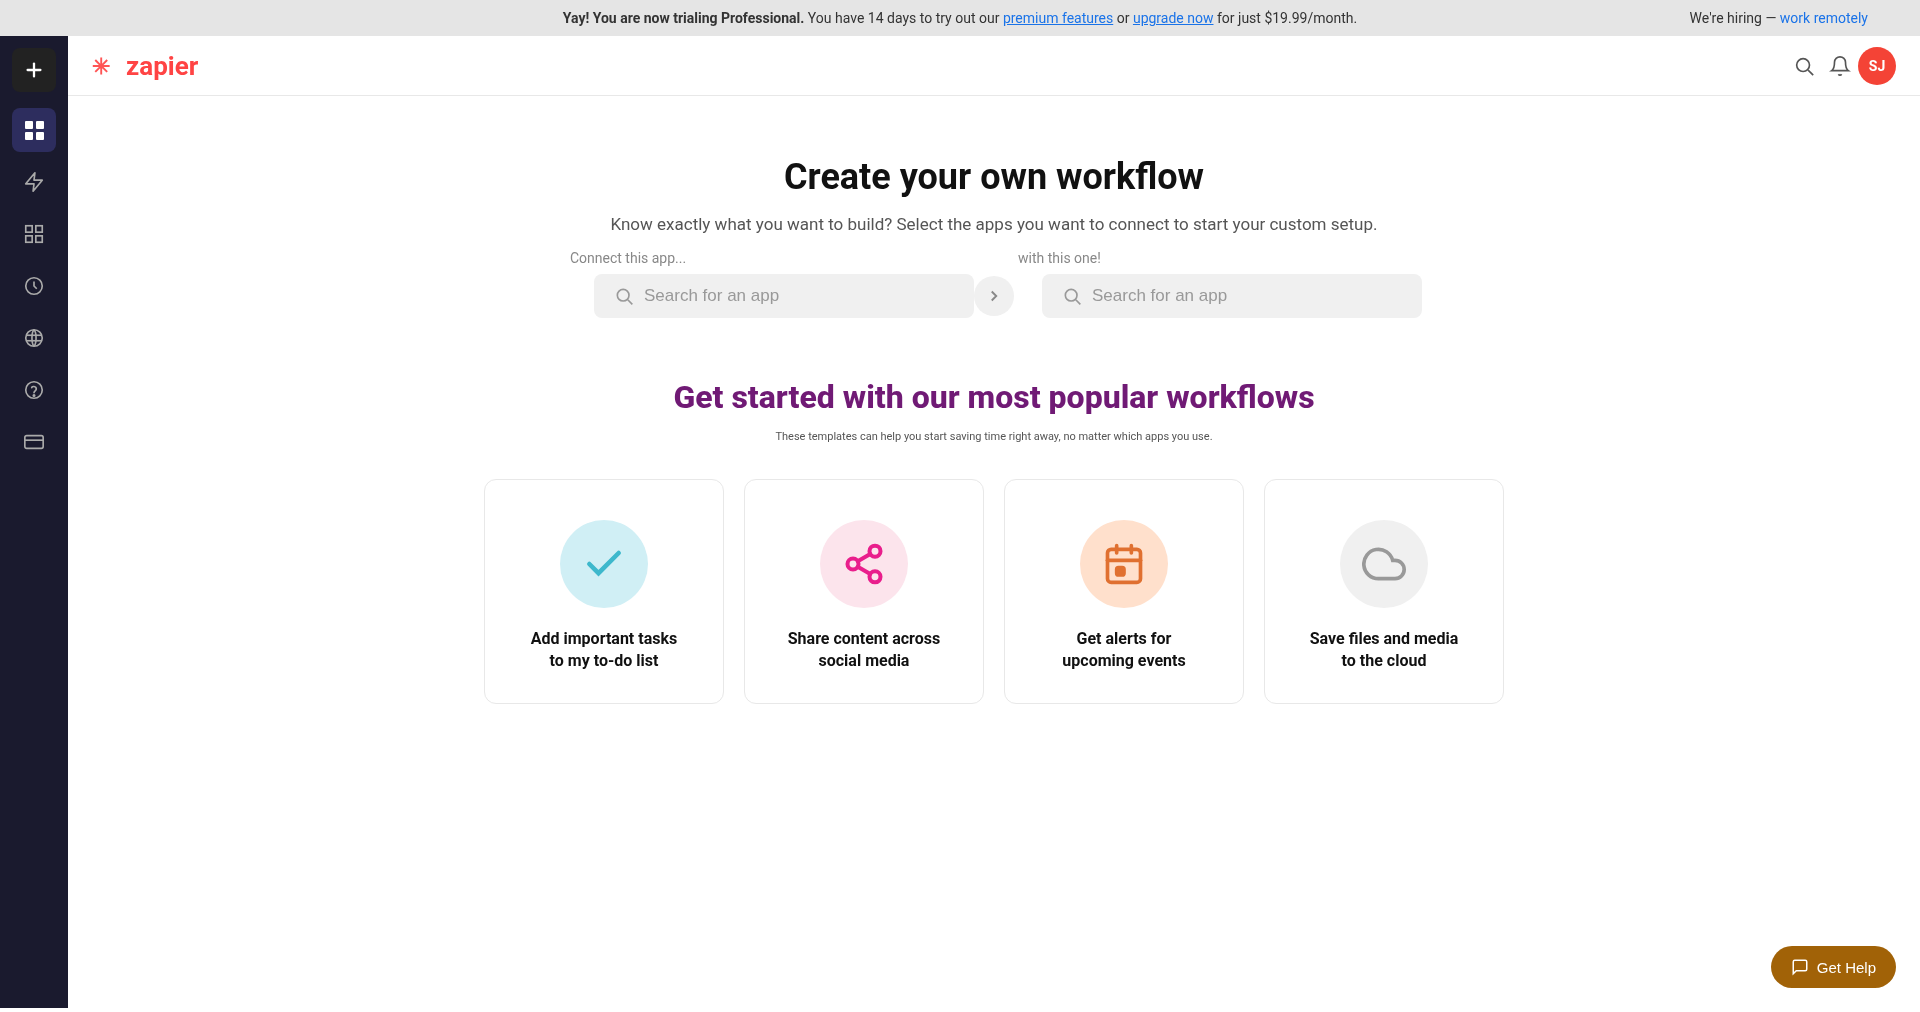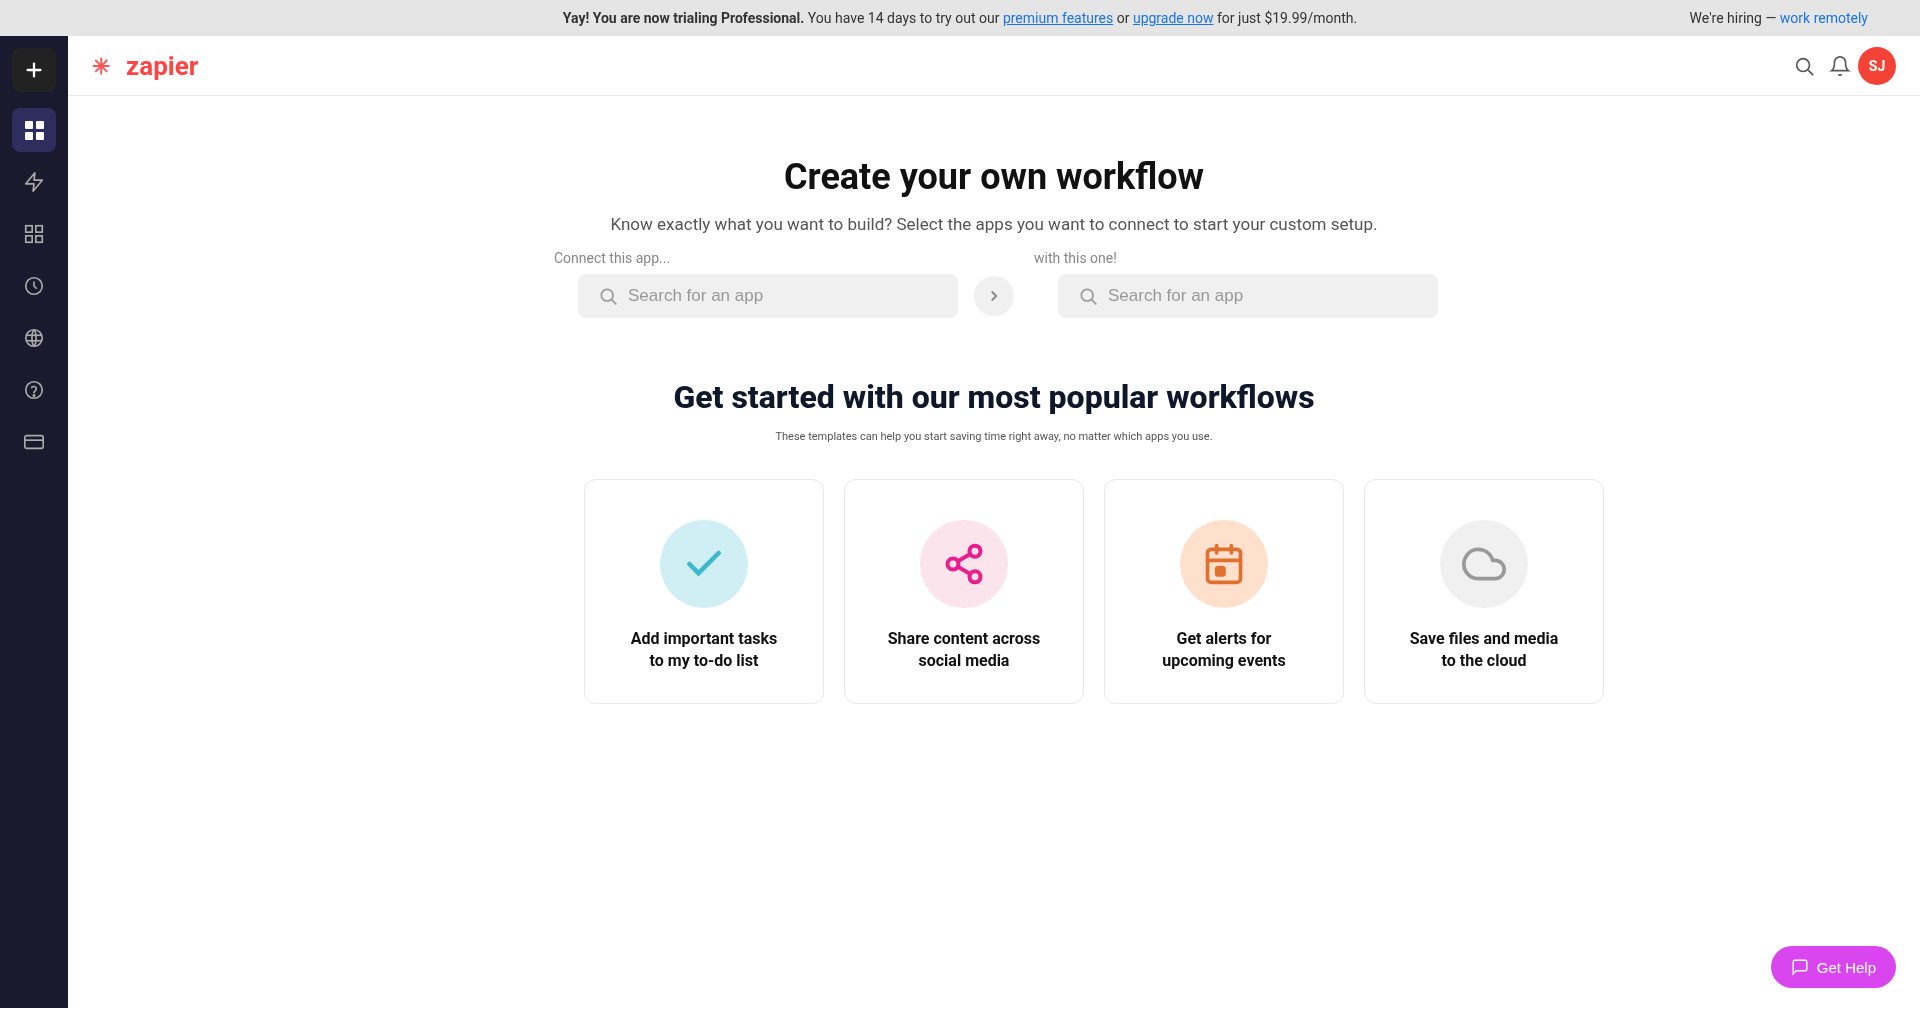--- a/index.html
+++ b/index.html
@@ -98,21 +98,21 @@
     .create-workflow { text-align: center; margin-bottom: 60px; }
     .create-workflow h1 {
       font-size: 36px; font-weight: 700; color: #111; margin-bottom: 16px;
     }
     .create-workflow p {
       font-size: 17px; color: #555; margin-bottom: 16px;
     }
 
     
     .search-row {
-      display: flex; align-items: center; justify-content: center; gap: 16px;
+      display: flex; align-items: center; justify-content: center; 
     }
     .search-group { display: flex; flex-direction: column; align-items: flex-start; gap: 8px; }
     .search-label { font-size: 14px; color: #888; margin-left: 4px; }
     .search-input-wrap {
       display: flex; align-items: center;
       background: #f0f0f0; border-radius: 8px;
       padding: 12px 20px; gap: 10px;
       width: 380px;
       margin-left: 28px;
     }
@@ -124,26 +124,26 @@
     .search-icon-svg { width: 20px; height: 20px; color: #888; flex-shrink: 0; }
     .arrow-circle {
       width: 40px; height: 40px; border-radius: 50%;
       background: #f0f0f0; display: flex; align-items: center; justify-content: center;
       flex-shrink: 0; margin-top: 24px;
       color: #888;
     }
 
     
     .popular-section { text-align: center; }
-    .popular-section h2 { font-size: 32px; font-weight: 800; color: #0f172a; margin-bottom: 14px; }
+    .popular-section h2 { font-size: 32px; font-weight: 800; color: #701a75; margin-bottom: 14px; }
     .popular-section .subtitle { font-size: 11px; color: #555; margin-bottom: 36px; }
 
     
     .cards-row {
-      display: flex; gap: 20px; justify-content: flex-end; flex-wrap: wrap;
+      display: flex; gap: 20px; justify-content: center; flex-wrap: wrap;
     }
     .workflow-card {
       background: #fff; border: 1px solid #e8e8e8; border-radius: 12px;
       padding: 40px 24px 30px;
       width: 240px; min-height: 200px;
       display: flex; flex-direction: column; align-items: center; gap: 20px;
       cursor: pointer;
       transition: box-shadow 0.2s;
     }
     .card-icon-circle {
@@ -157,21 +157,21 @@
 
     
     .icon-teal { background: #d0eff5; }
     .icon-pink { background: #fce4ec; }
     .icon-orange { background: #ffe0cc; }
     .icon-gray { background: #f0f0f0; }
 
     
     .chat-btn {
       position: fixed; bottom: 24px; right: 24px;
-      background: #d946ef; color: #fff;
+      background: #a16207; color: #fff;
       border: none; border-radius: 24px;
       padding: 12px 20px; font-size: 15px;
       cursor: pointer; display: flex; align-items: center; gap: 8px;
       z-index: 100;
     }
 
     
     .sidebar-grid-active {
       display: grid; grid-template-columns: 1fr 1fr; gap: 3px;
     }

